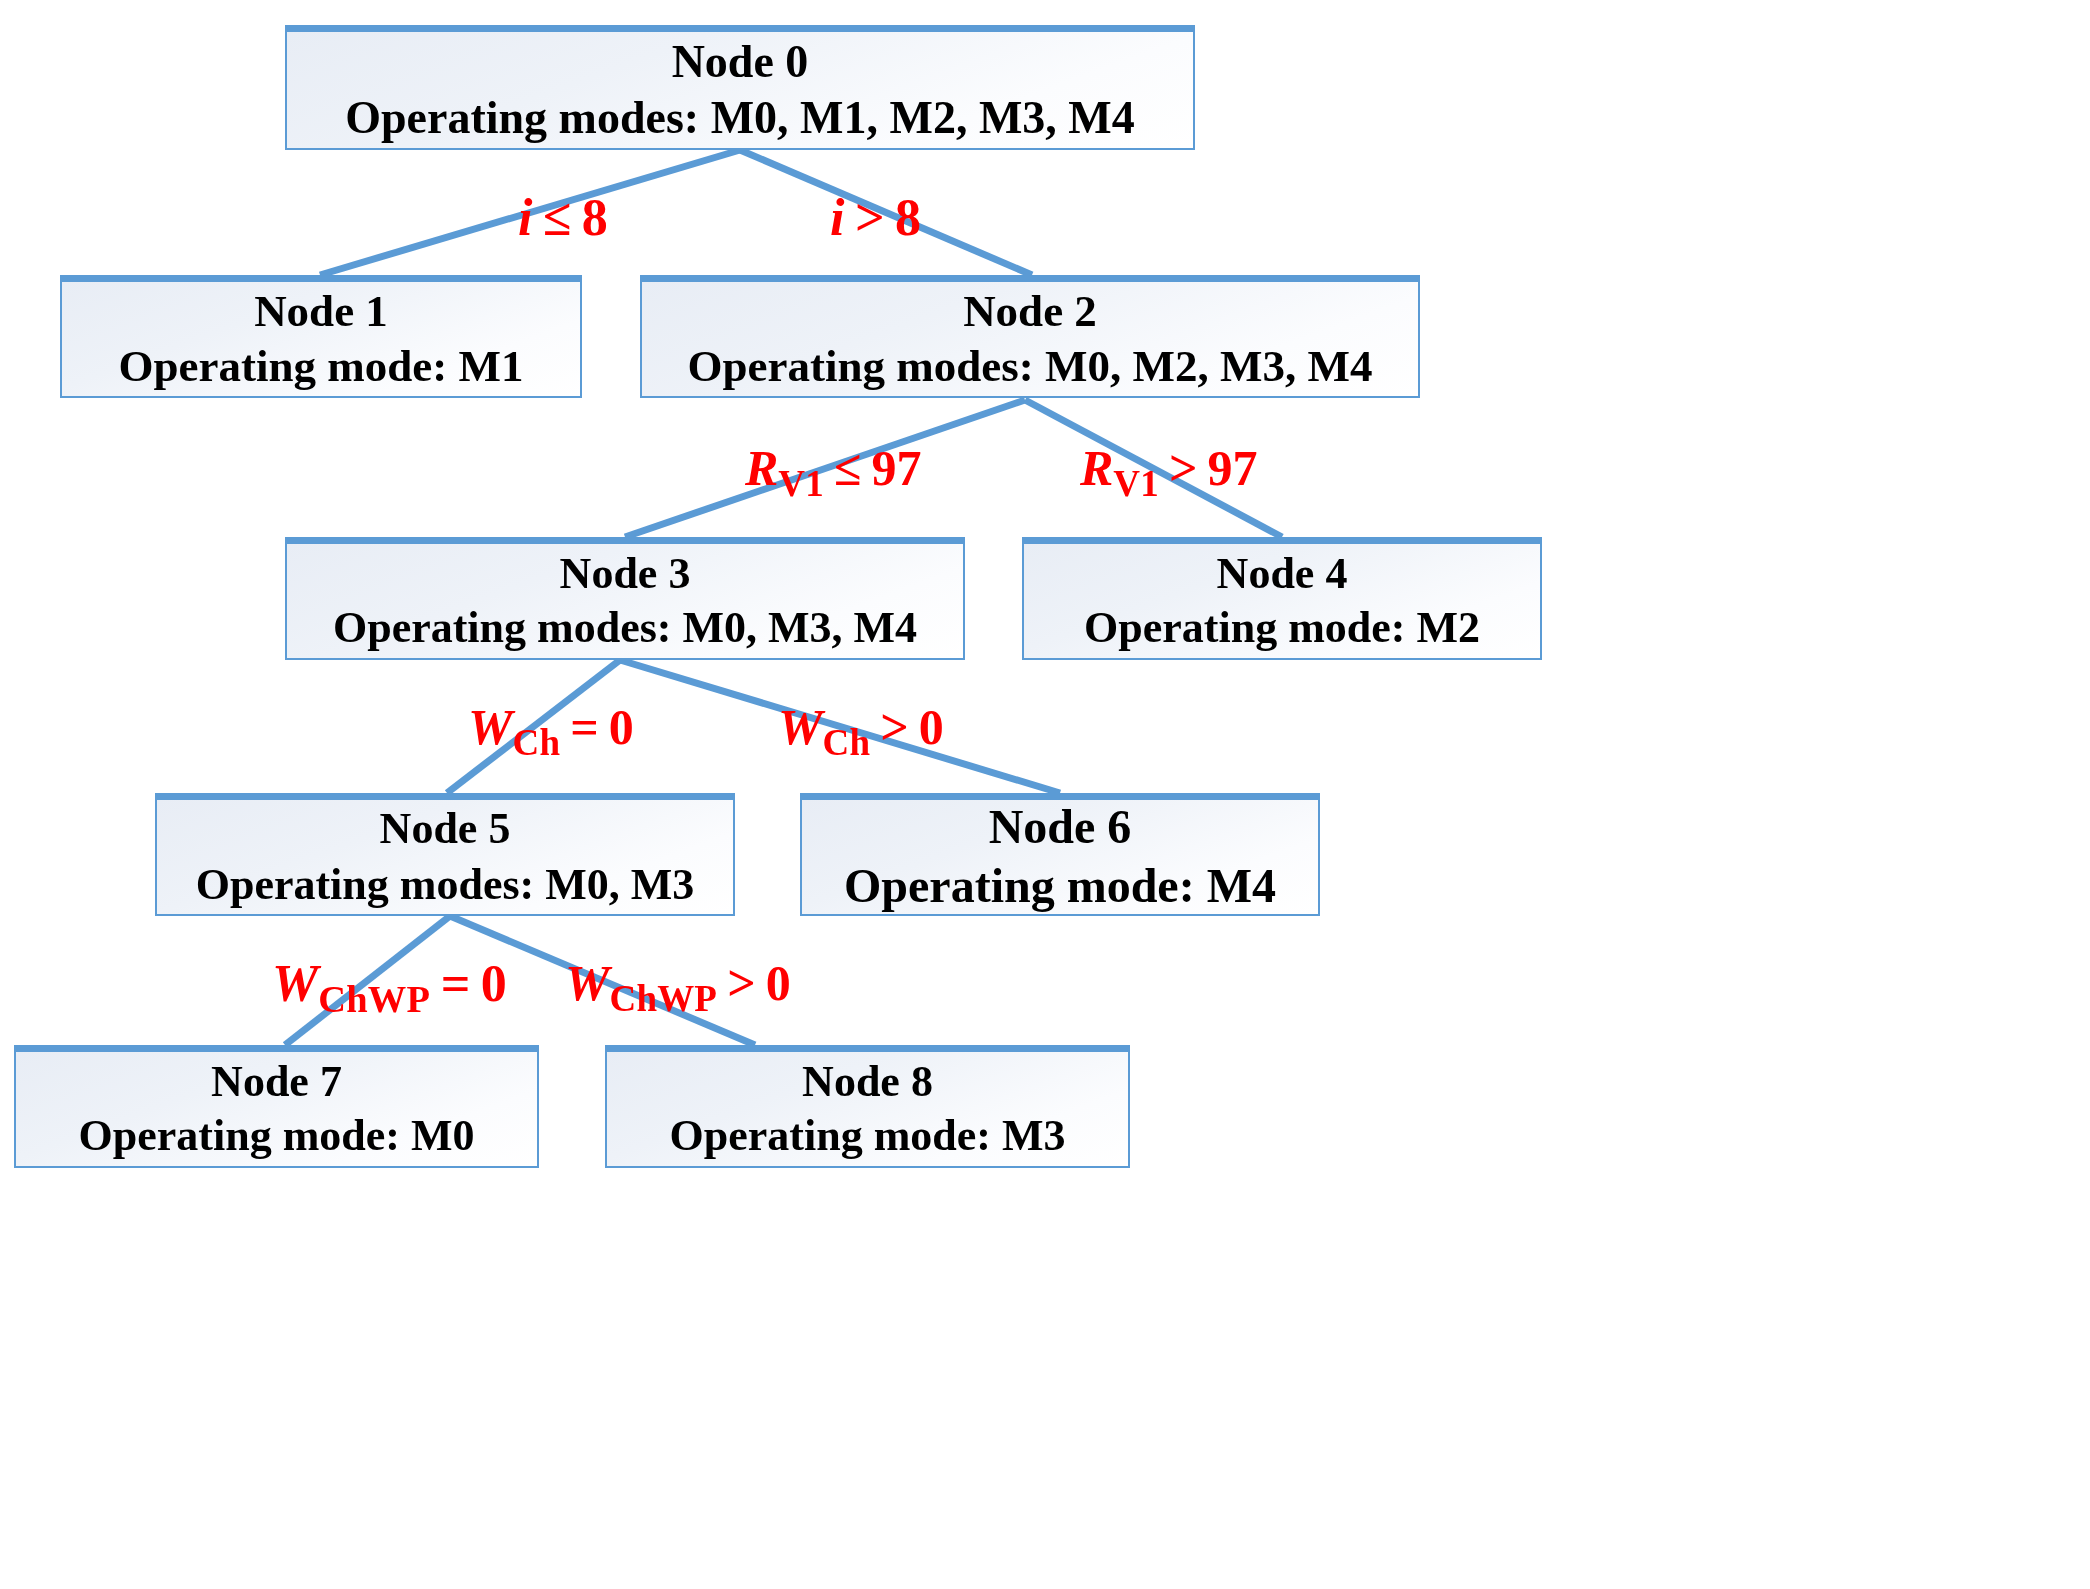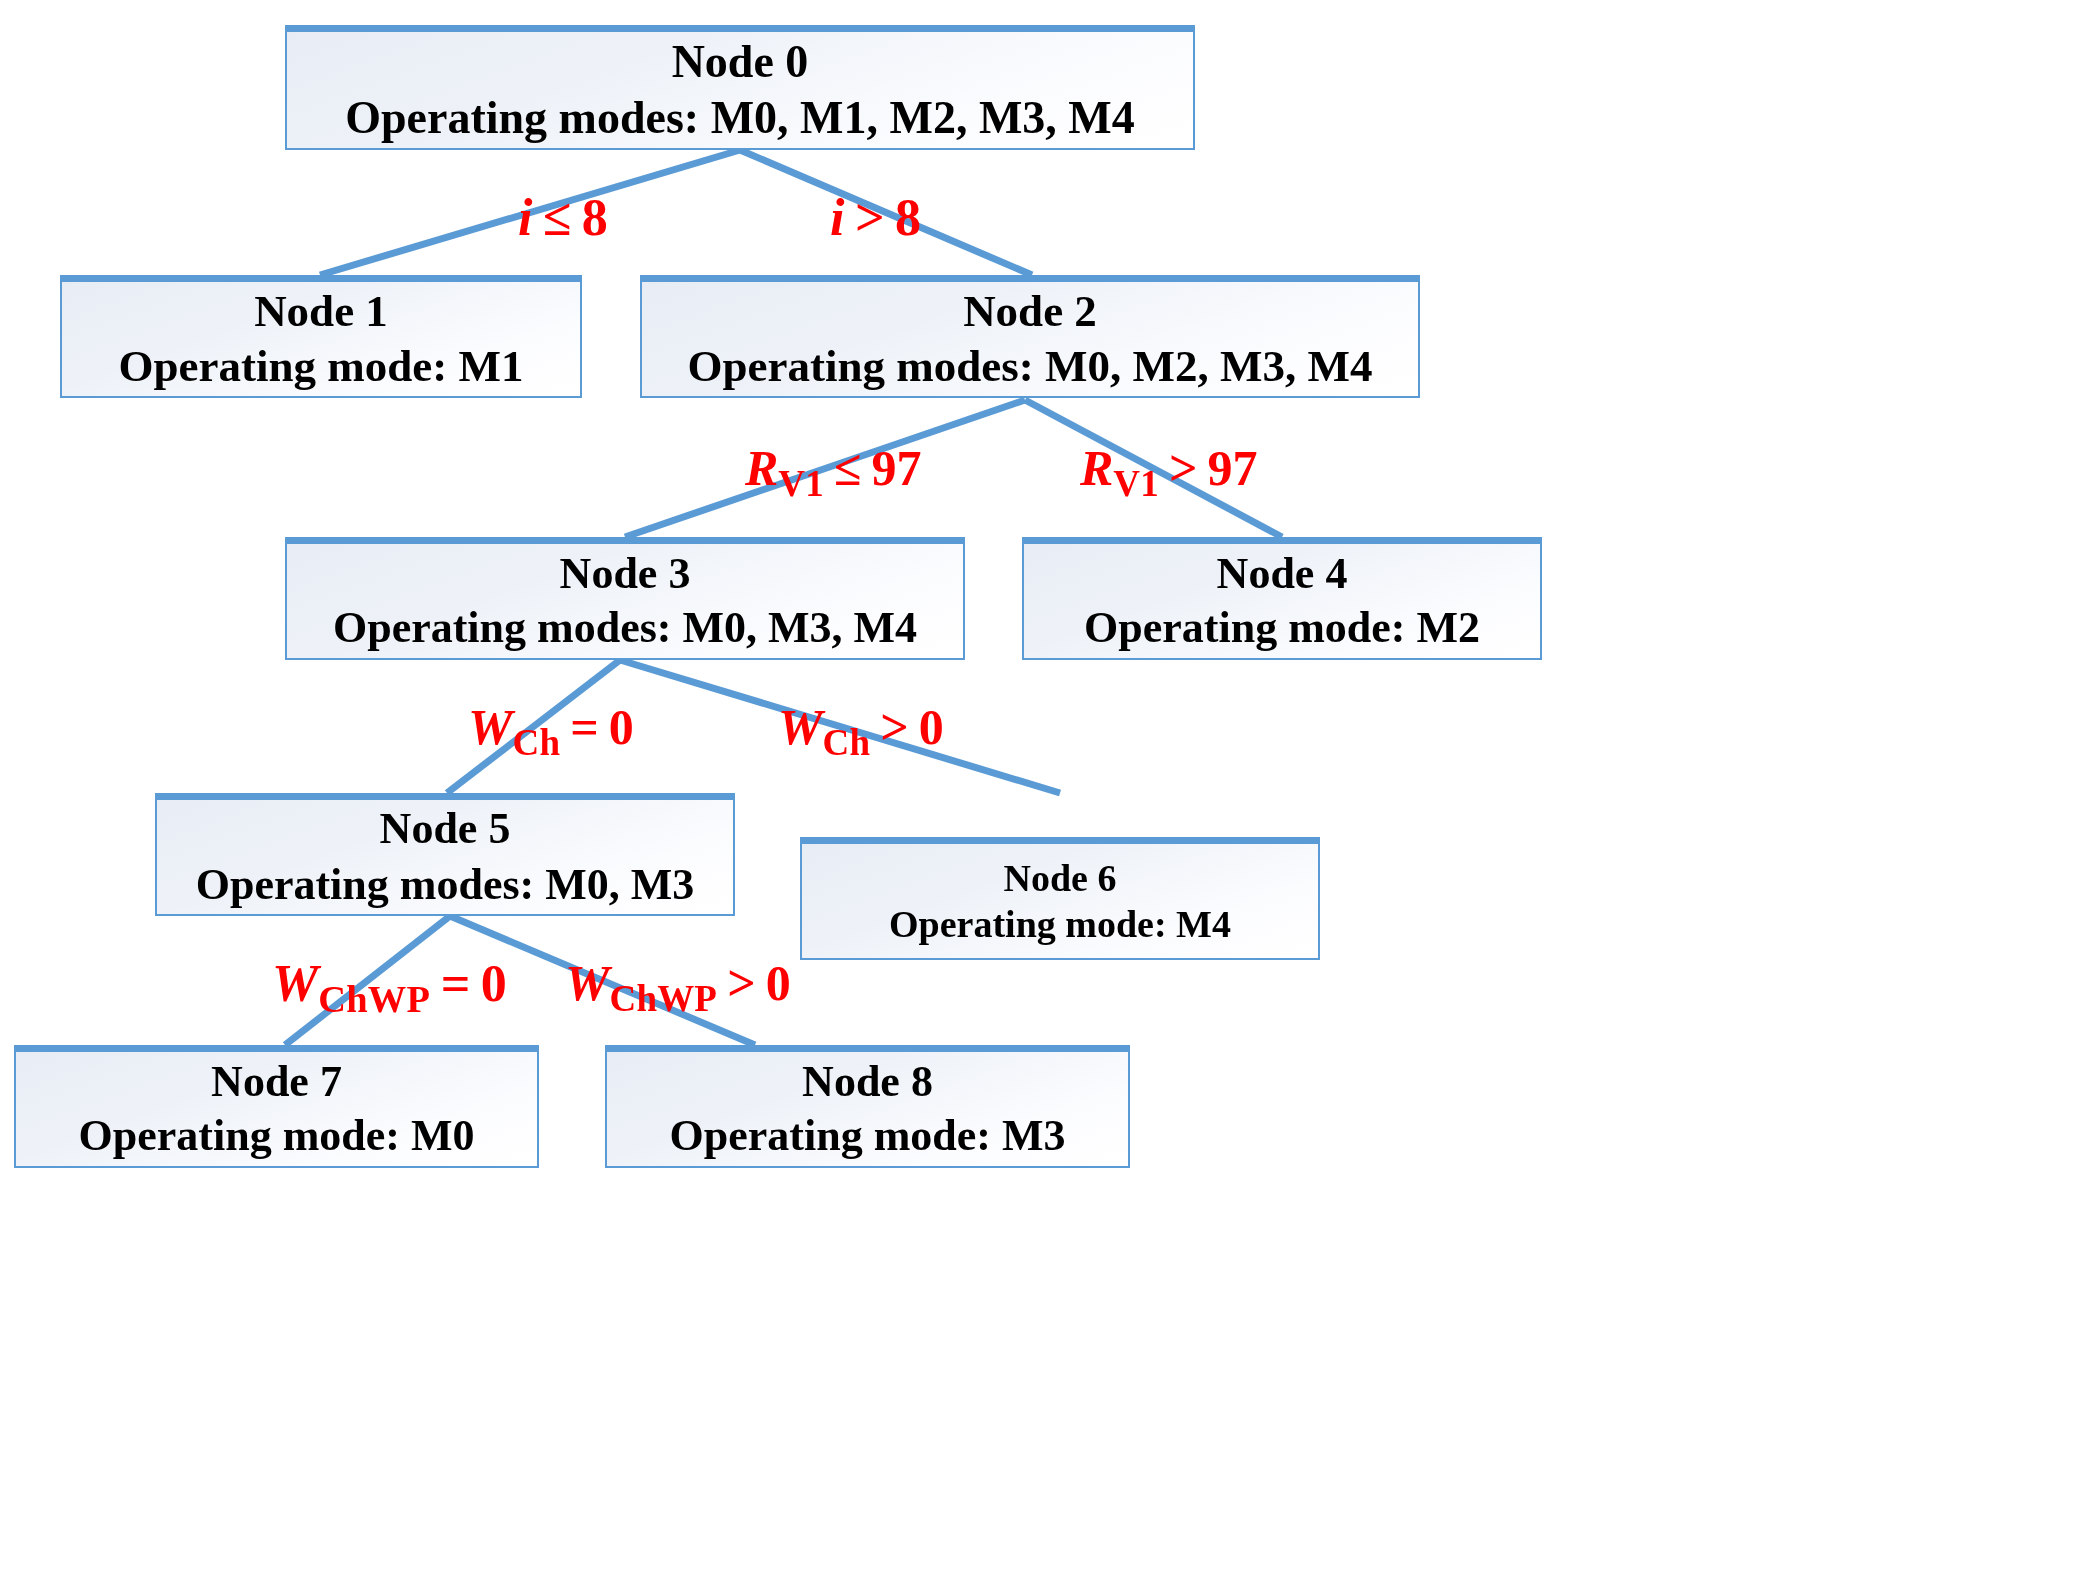--- a/index.html
+++ b/index.html
@@ -89,21 +89,21 @@
       <span class="line2">Operating modes: M0, M3, M4</span>
     </div>
     <div class="node" style="left: 1022px; top: 537px; width: 520px; height: 123px; font-size: 44px; border-color: rgb(91, 155, 213); color: rgb(0, 0, 0);">
       <span class="line1">Node 4</span>
       <span class="line2">Operating mode: M2</span>
     </div>
     <div class="node" style="left: 155px; top: 793px; width: 580px; height: 123px; font-size: 44px; border-color: rgb(91, 155, 213); color: rgb(0, 0, 0); justify-content: space-between;">
       <span class="line1">Node 5</span>
       <span class="line2">Operating modes: M0, M3</span>
     </div>
-    <div class="node" style="left: 800px; top: 793px; width: 520px; height: 123px; font-size: 38px; border-color: rgb(91, 155, 213); color: rgb(0, 0, 0); margin-top: 44px;">
+    <div class="node" style="left: 800px; top: 793px; width: 520px; height: 123px; font-size: 48px; border-color: rgb(91, 155, 213); color: rgb(0, 0, 0);">
       <span class="line1">Node 6</span>
       <span class="line2">Operating mode: M4</span>
     </div>
     <div class="node" style="left: 14px; top: 1045px; width: 525px; height: 123px; font-size: 44px; border-color: rgb(91, 155, 213); color: rgb(0, 0, 0);">
       <span class="line1">Node 7</span>
       <span class="line2">Operating mode: M0</span>
     </div>
     <div class="node" style="left: 605px; top: 1045px; width: 525px; height: 123px; font-size: 44px; border-color: rgb(91, 155, 213); color: rgb(0, 0, 0);">
       <span class="line1">Node 8</span>
       <span class="line2">Operating mode: M3</span>

